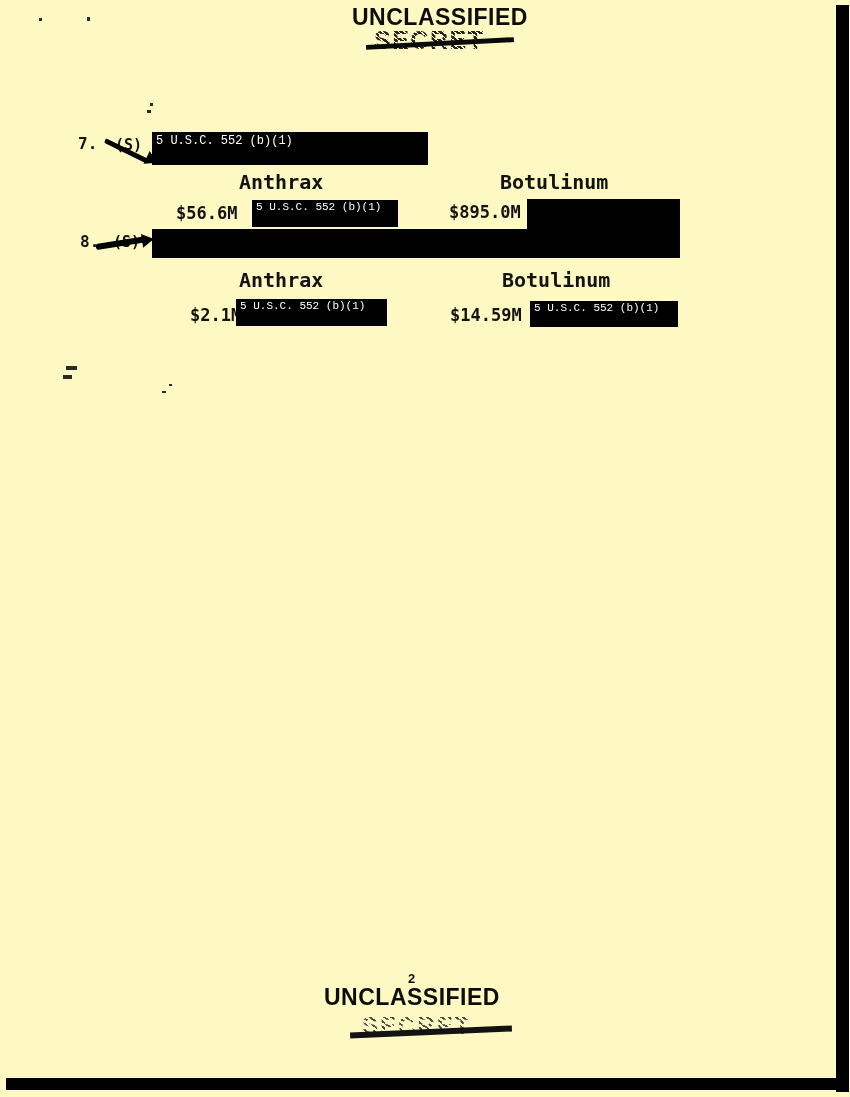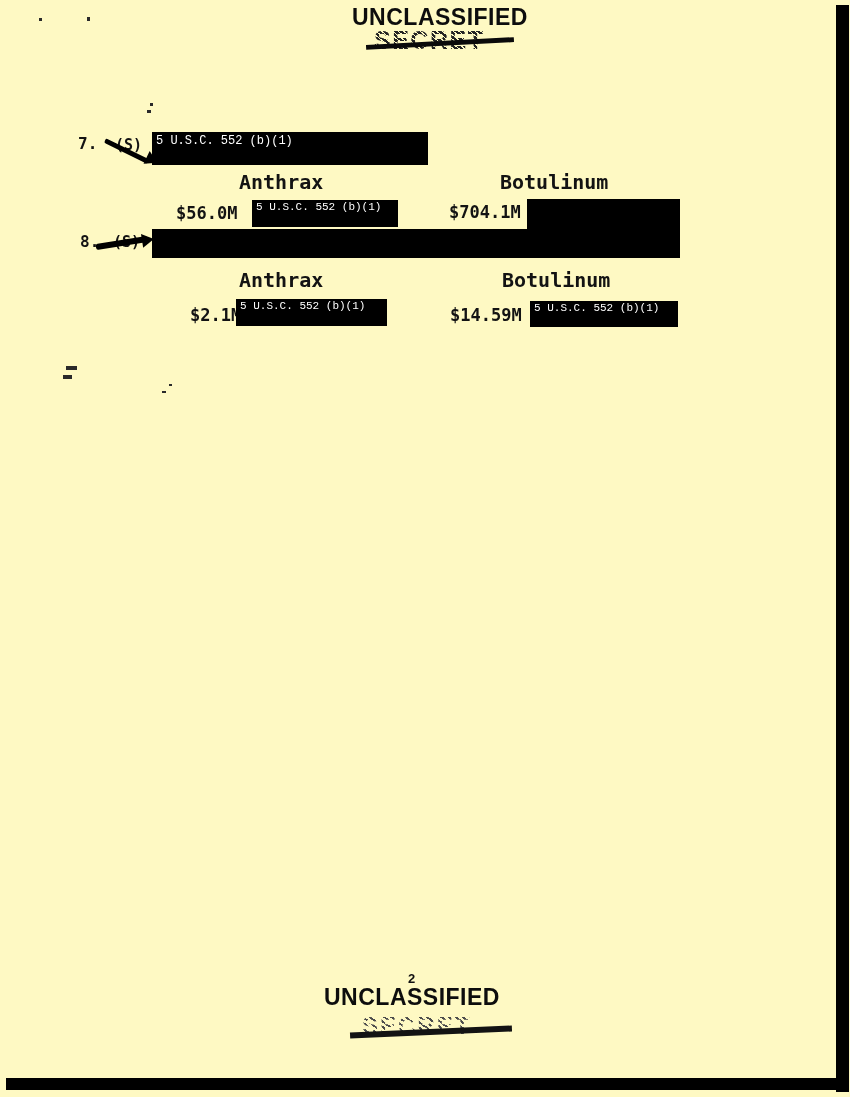--- a/index.html
+++ b/index.html
@@ -102,25 +102,25 @@
   <div class="abs mono s-marker s7">(S)</div>
   <div class="slash slash7"></div>
   <div class="arrow7"></div>
   <div class="redact r7">
     <span class="rlabel">5 U.S.C. 552 (b)(1)</span>
   </div>
 
   <div class="abs mono colhead h1a">Anthrax</div>
   <div class="abs mono colhead h1b">Botulinum</div>
 
-  <div class="abs mono amount a1a">$56.0M</div>
+  <div class="abs mono amount a1a">$56.6M</div>
   <div class="redact r1a">
     <span class="rlabel sm">5 U.S.C. 552 (b)(1)</span>
   </div>
-  <div class="abs mono amount a1b">$704.1M</div>
+  <div class="abs mono amount a1b">$895.0M</div>
   <div class="redact r1b">
     <span class="rlabel sm"></span>
   </div>
 
   <div class="abs mono item-number i8">8.</div>
   <div class="abs mono s-marker s8">(S)</div>
   <div class="slash slash8"></div>
   <div class="arrow8"></div>
   <div class="redact r8">
     <span class="rlabel"></span>

